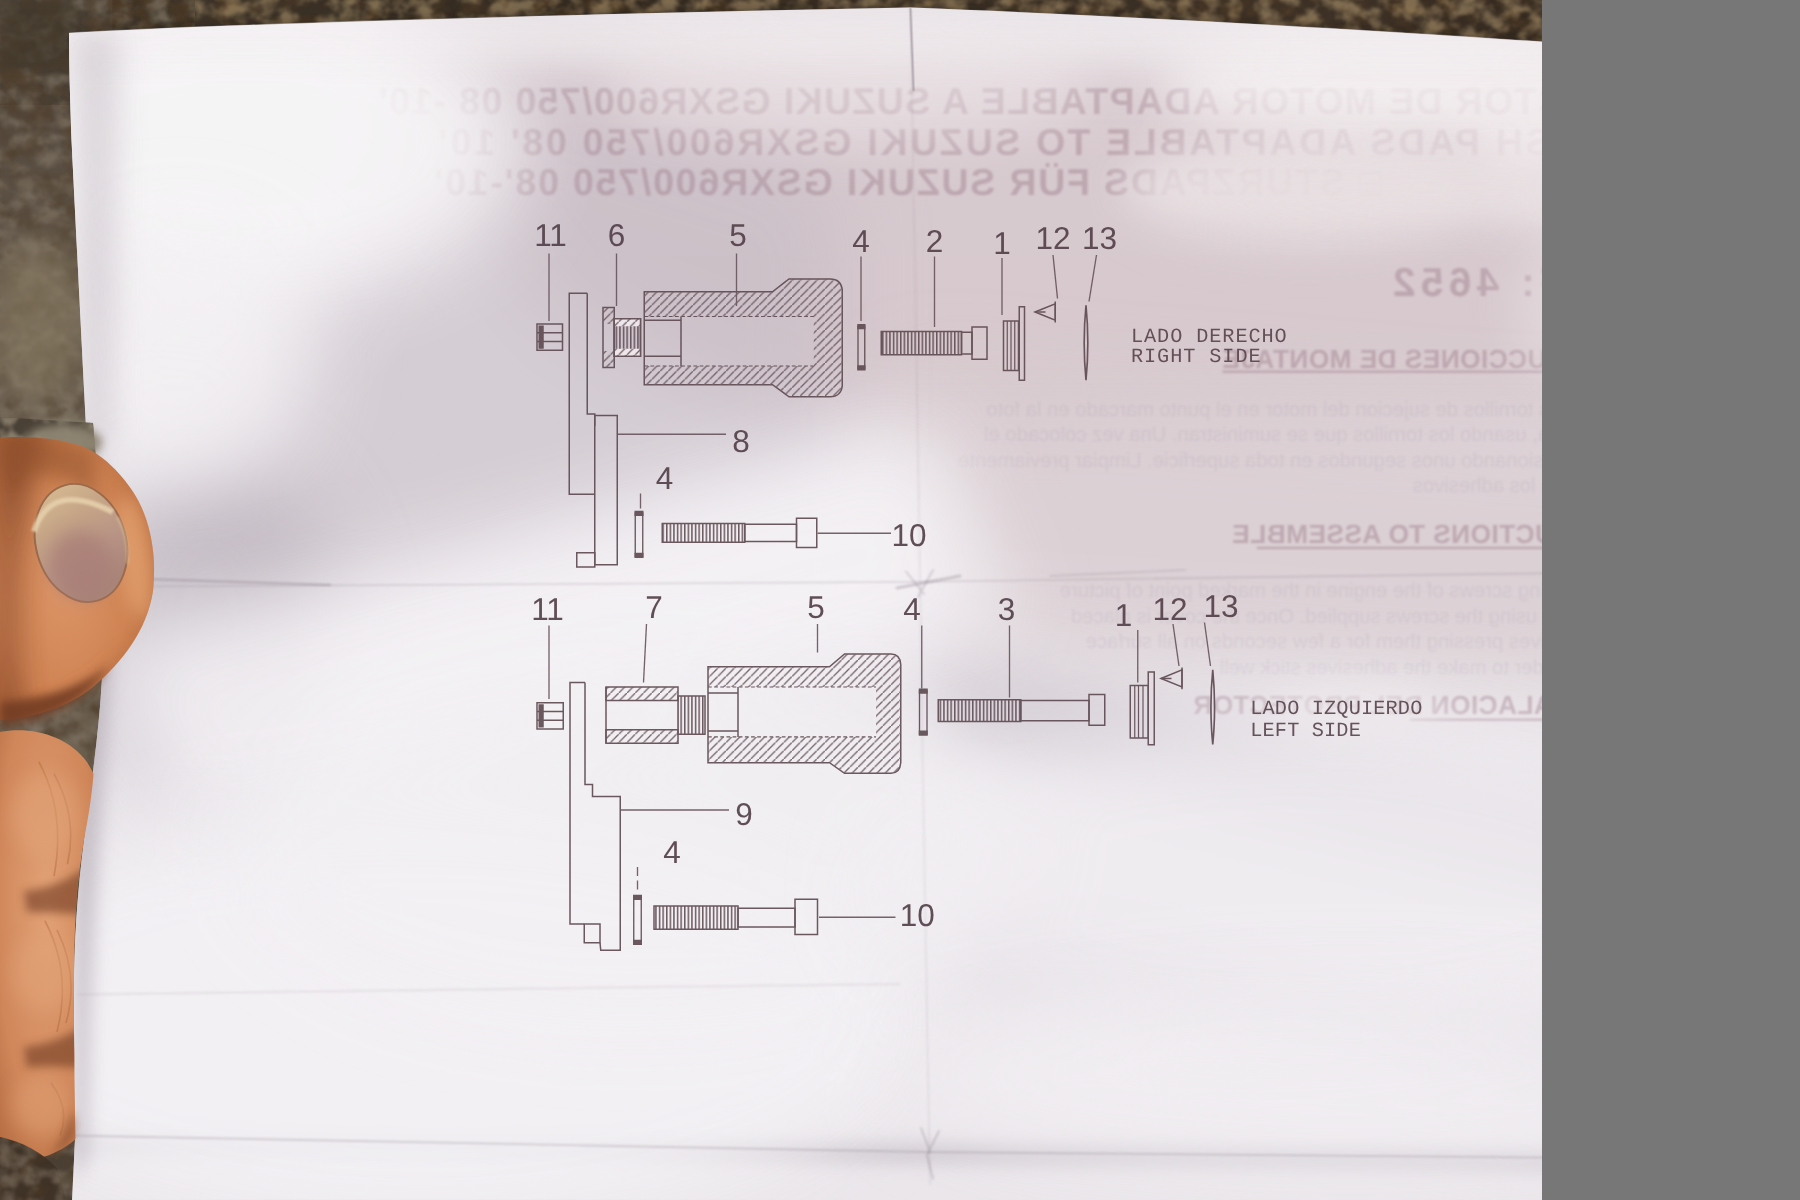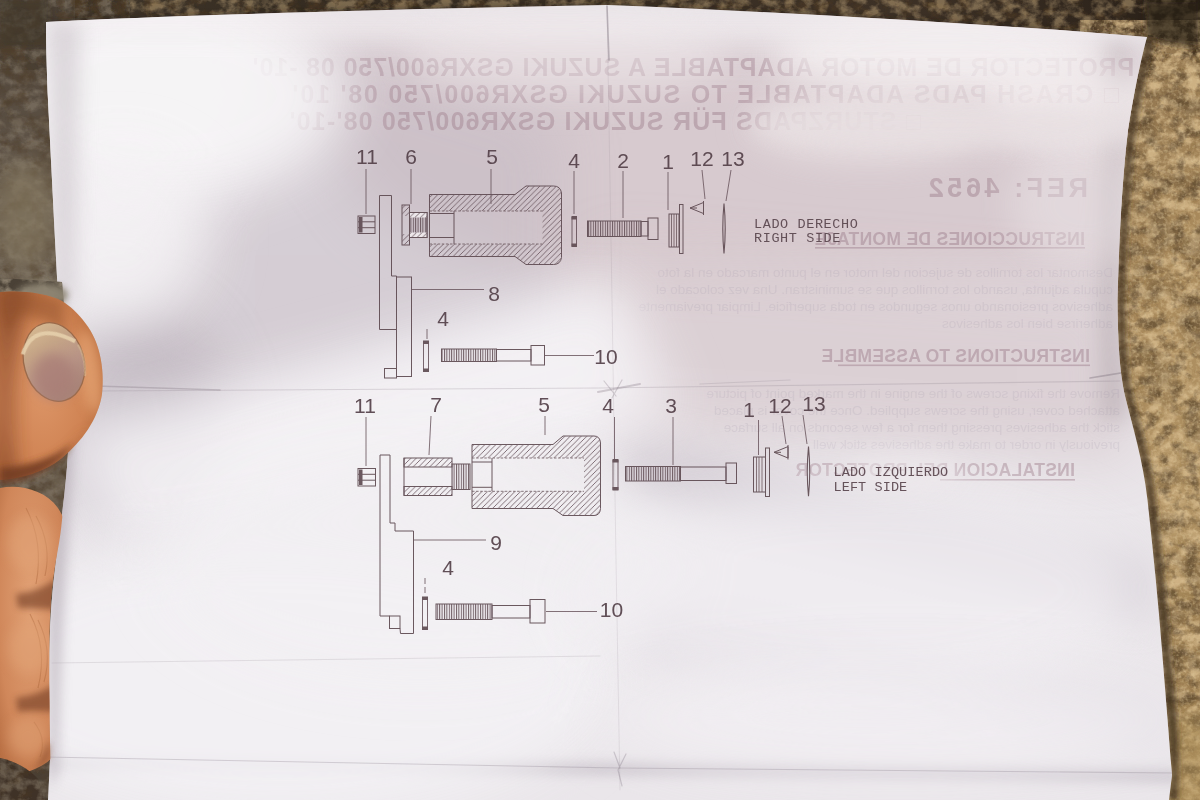--- a/index.html
+++ b/index.html
@@ -1,16 +1,16 @@
 <!DOCTYPE html>
 <html><head>
 <meta charset="utf-8">
 <style>
   html,body{margin:0;padding:0;background:#777;}
-  #stage{position:relative;width:1200px;height:800px;overflow:hidden;font-family:"Liberation Sans",sans-serif;}
+  #stage{position:relative;width:1028px;height:800px;overflow:hidden;font-family:"Liberation Sans",sans-serif;}
 </style>
 </head>
 <body>
 <div id="stage">
 <svg width="1200" height="800" viewBox="0 0 1200 800">
 <defs>
 
   <filter id="fcL" x="-5%" y="-5%" width="110%" height="110%">
     <feTurbulence type="fractalNoise" baseFrequency="0.075 0.09" numOctaves="4" seed="11" result="t"></feTurbulence>
     <feColorMatrix in="t" type="matrix" values="0 0 0 0 0  0 0 0 0 0  0 0 0 0 0  3.2 0 0 0 -1.25" result="a"></feColorMatrix>

